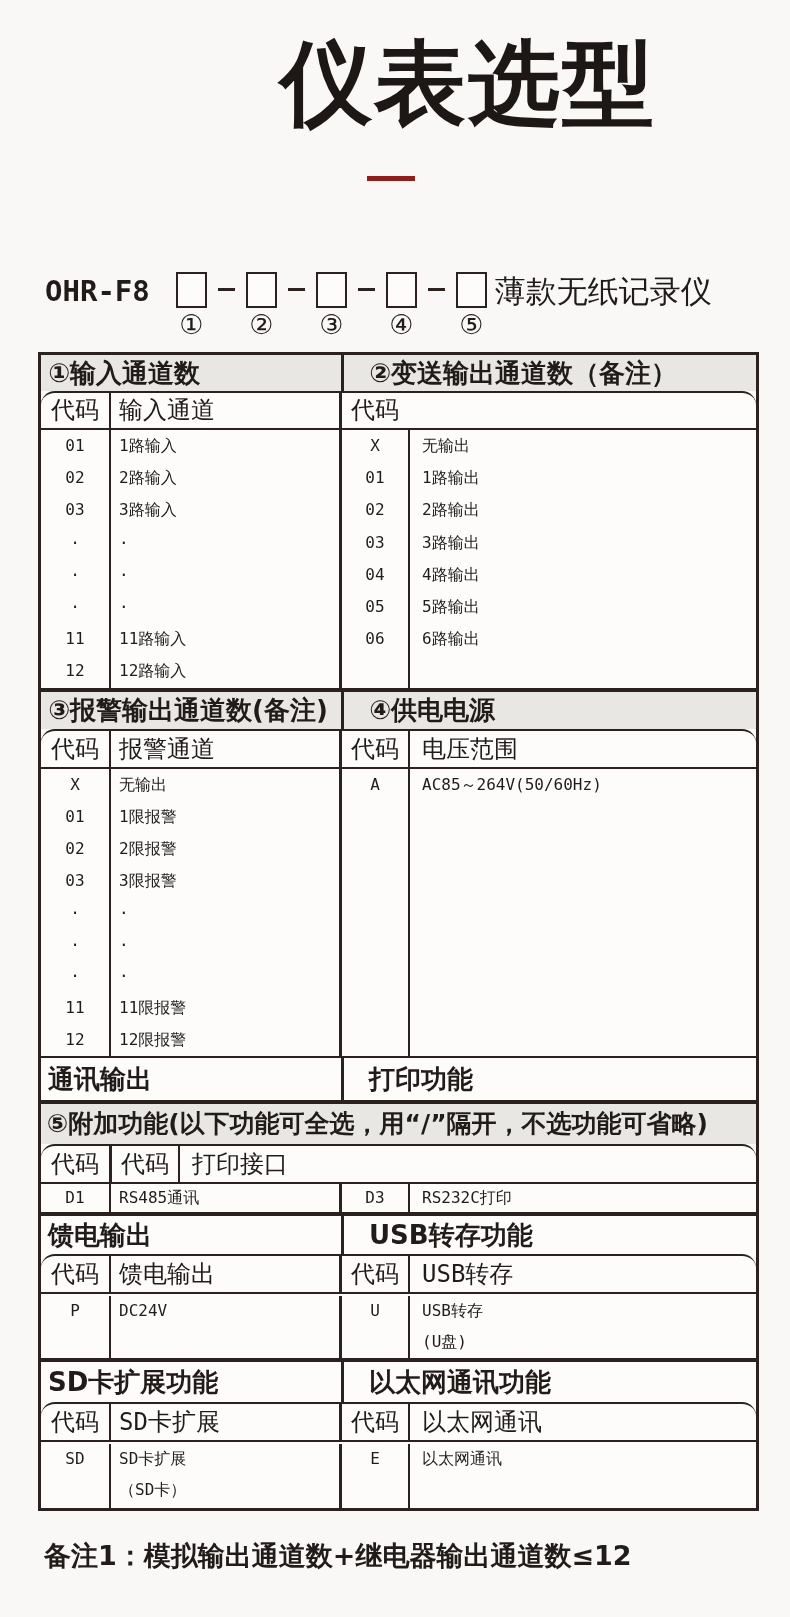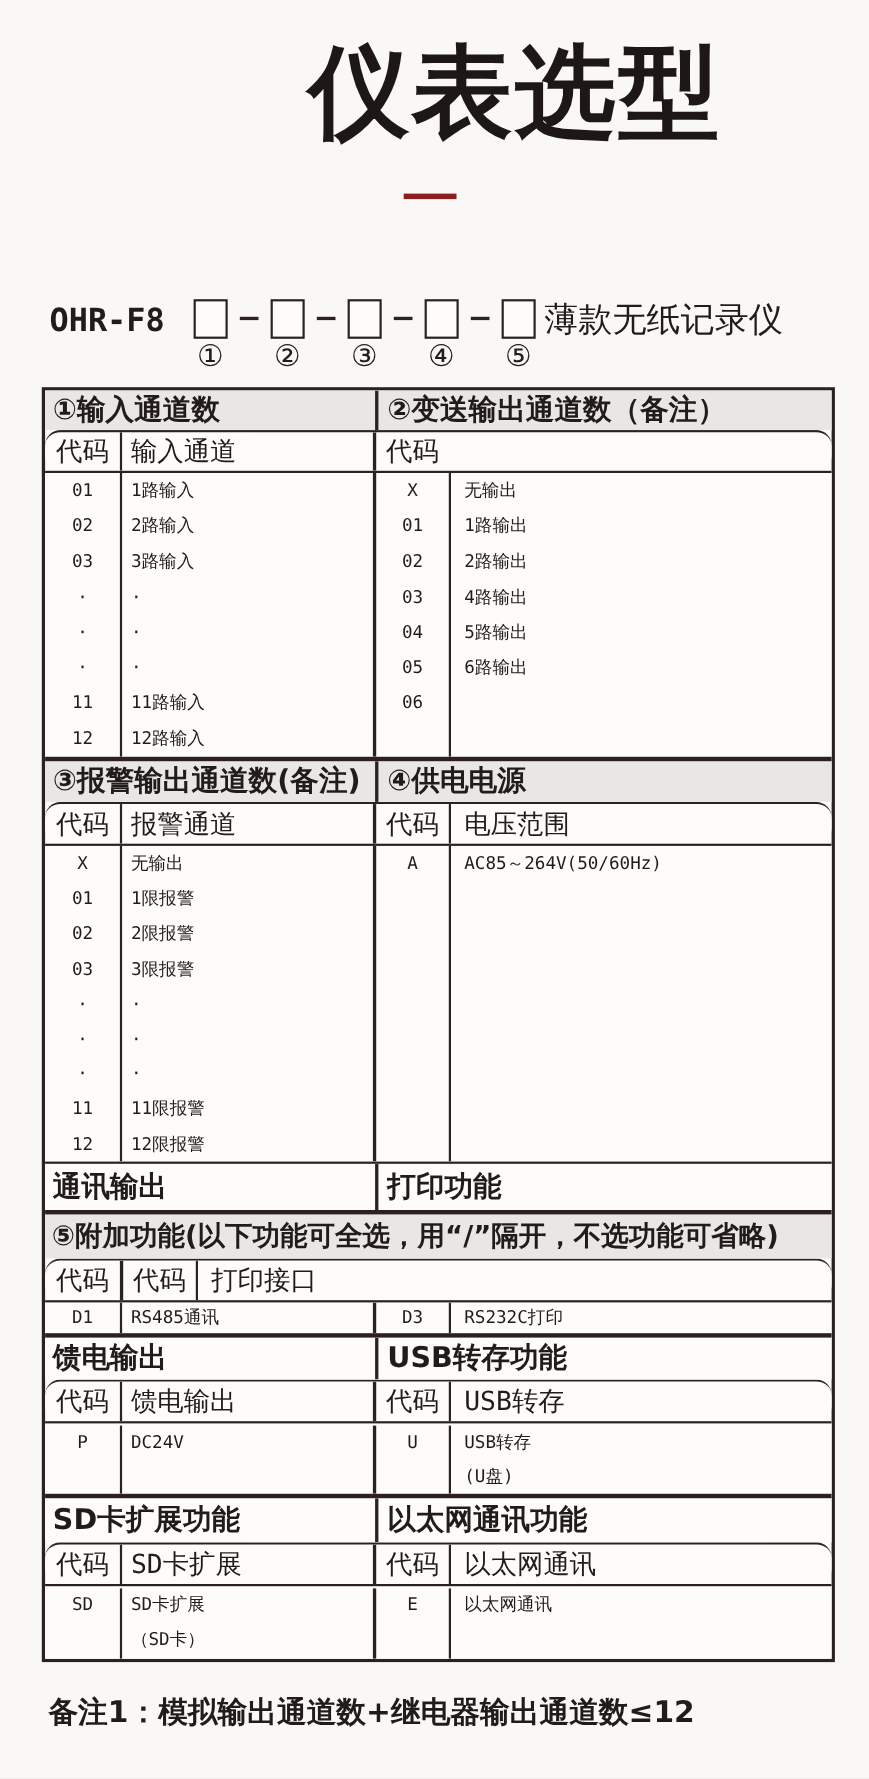--- a/index.html
+++ b/index.html
@@ -69,21 +69,21 @@
     width:715px;
     border:3px solid var(--bd);
     background:var(--cell);
   }
   .band{display:flex;background:var(--cell);overflow:hidden;}
   .band.gray{background:var(--gray);}
   .bt2{border-top:2px solid var(--bd);}
   .bt4{border-top:4px solid var(--bd);}
   
   .h-left{width:293px;padding-left:7px;}
-  .h-right{flex:1;border-left:3px solid var(--bd);padding-left:8px;}
+  .h-right{flex:1;border-left:3px solid var(--bd);padding-left:25px;}
   .sec-title{font-size:26px;font-weight:bold;}
   .feat-title{font-size:26px;font-weight:bold;}
   .full-title{width:100%;padding-left:6px;font-size:25px;font-weight:bold;}
   
   .c1{width:68px;text-align:center;}
   .c2{width:220px;border-left:2px solid var(--bd);padding-left:8px;}
   .c3{width:66px;border-left:3px solid var(--bd);text-align:center;}
   .c4{flex:1;border-left:2px solid var(--bd);padding-left:12px;}
   .sub{font-size:24px;font-family:"DejaVu Sans Mono","DejaVu Sans",sans-serif;border-radius:14px;}
   .sub .small{font-size:19px;letter-spacing:-1px;}
@@ -176,20 +176,21 @@
           <div class="line">02</div>
           <div class="line">03</div>
           <div class="line">04</div>
           <div class="line">05</div>
           <div class="line">06</div>
         </div>
       <div class="c4">
           <div class="line">无输出</div>
           <div class="line">1路输出</div>
           <div class="line">2路输出</div>
+          <div class="line">3路输出</div>
           <div class="line">4路输出</div>
           <div class="line">5路输出</div>
           <div class="line">6路输出</div>
         </div>
     </div>
 
     <div class="band gray bt4" style="height:37px;line-height:37px;">
       <div class="h-left sec-title">③报警输出通道数(备注)</div>
       <div class="h-right sec-title">④供电电源</div>
     </div>

